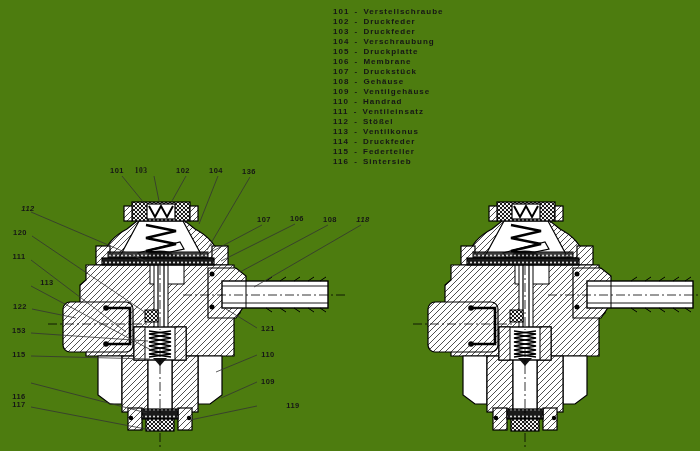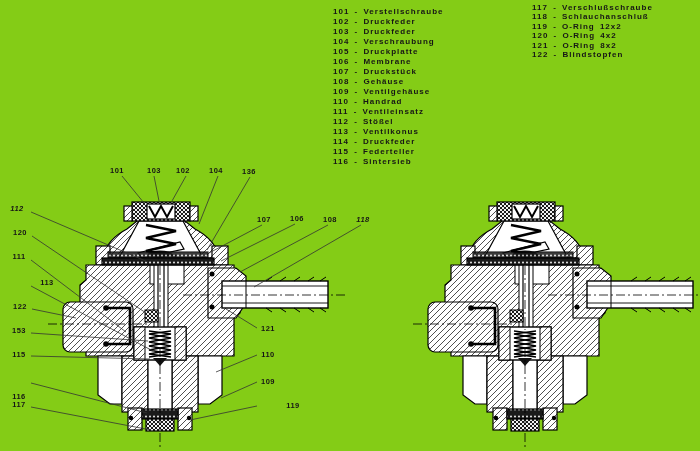--- a/index.html
+++ b/index.html
@@ -1,16 +1,16 @@
 <!DOCTYPE html>
 <html><head>
 <meta charset="utf-8">
 <style>
   html,body{margin:0;padding:0;background:#fff;}
-  .canvas{position:relative;width:700px;height:451px;background:#84cc16;overflow:hidden;
+  .canvas{position:relative;width:700px;height:451px;background:#4d7c0f;overflow:hidden;
           font-family:"Liberation Sans",sans-serif;}
   svg{position:absolute;left:0;top:0;}
   .legend{position:absolute;color:#161616;font-size:8px;font-weight:bold;
           letter-spacing:1px;word-spacing:2px;white-space:nowrap;}
   .legend-row{height:10px;line-height:10px;}
   #legend-col1{left:333px;top:7px;}
   #legend-col2{left:532px;top:3px;}
   #legend-col2 .legend-row{height:9.4px;line-height:9.4px;}
   .callout{position:absolute;transform:translate(-50%,-50%);color:#161616;
            font-size:7.5px;font-weight:bold;letter-spacing:0.5px;white-space:nowrap;}
@@ -147,39 +147,31 @@
       <div class="legend-row">108 - Gehäuse</div>
       <div class="legend-row">109 - Ventilgehäuse</div>
       <div class="legend-row">110 - Handrad</div>
       <div class="legend-row">111 - Ventileinsatz</div>
       <div class="legend-row">112 - Stößel</div>
       <div class="legend-row">113 - Ventilkonus</div>
       <div class="legend-row">114 - Druckfeder</div>
       <div class="legend-row">115 - Federteller</div>
       <div class="legend-row">116 - Sintersieb</div>
     </div>
-  <div id="legend-col2" class="legend">
-      <div class="legend-row">117 - Verschlußschraube</div>
-      <div class="legend-row">118 - Schlauchanschluß</div>
-      <div class="legend-row">119 - O-Ring 12x2</div>
-      <div class="legend-row">120 - O-Ring 4x2</div>
-      <div class="legend-row">121 - O-Ring 8x2</div>
-      <div class="legend-row">122 - Blindstopfen</div>
-    </div>
   <div id="callouts">
       <span class="callout" style="left: 117px; top: 170px;">101</span>
-      <span class="callout" style="left: 154px; top: 170px;">103</span>
+      <span class="callout" style="left: 141px; top: 170px; font-family: Liberation Serif, serif;">103</span>
       <span class="callout" style="left: 183px; top: 170px;">102</span>
       <span class="callout" style="left: 216px; top: 170px;">104</span>
       <span class="callout" style="left: 249px; top: 171px;">136</span>
       <span class="callout" style="left: 264px; top: 219px;">107</span>
       <span class="callout" style="left: 297px; top: 218px;">106</span>
       <span class="callout" style="left: 330px; top: 219px;">108</span>
       <span class="callout" style="left: 363px; top: 219px; font-style: italic;">118</span>
-      <span class="callout" style="left: 17px; top: 208px; font-style: italic;">112</span>
+      <span class="callout" style="left: 28px; top: 208px; font-style: italic;">112</span>
       <span class="callout" style="left: 20px; top: 232px;">120</span>
       <span class="callout" style="left: 19px; top: 256px;">111</span>
       <span class="callout" style="left: 19px; top: 282px; margin-left: 28px;">113</span>
       <span class="callout" style="left: 20px; top: 306px;">122</span>
       <span class="callout" style="left: 19px; top: 330px;">153</span>
       <span class="callout" style="left: 19px; top: 354px;">115</span>
       <span class="callout" style="left: 19px; top: 396px;">116</span>
       <span class="callout" style="left: 19px; top: 404px;">117</span>
       <span class="callout" style="left: 268px; top: 328px;">121</span>
       <span class="callout" style="left: 268px; top: 354px;">110</span>

